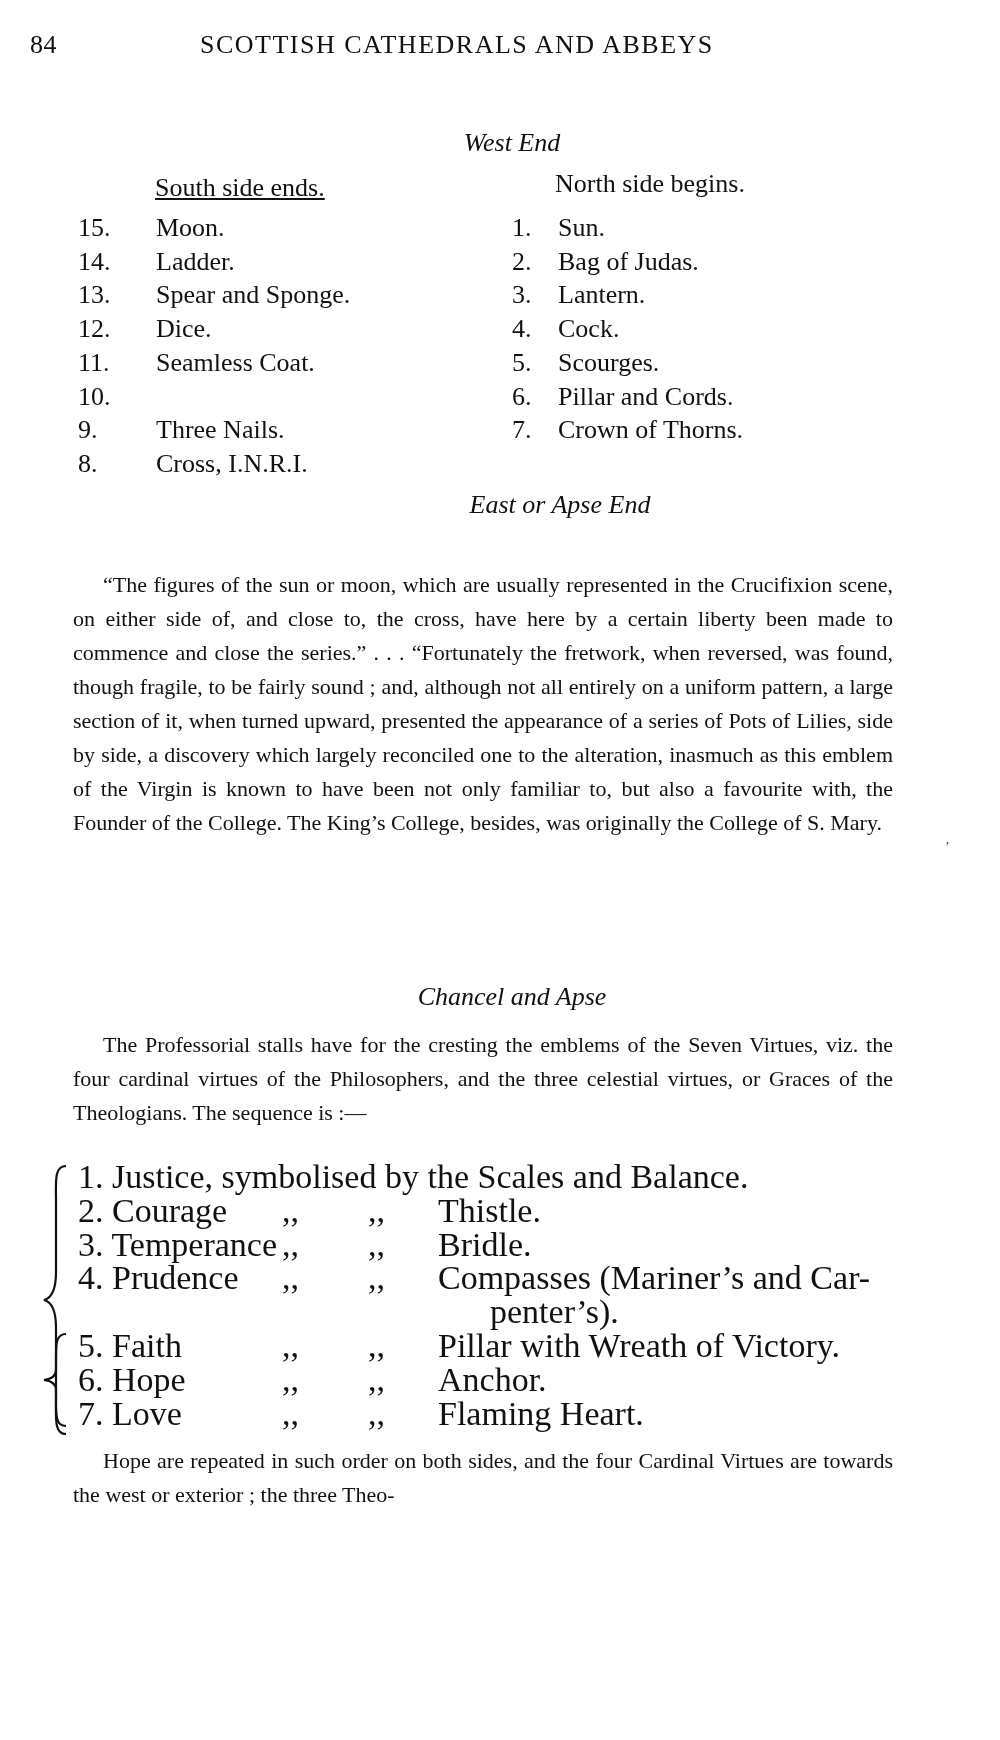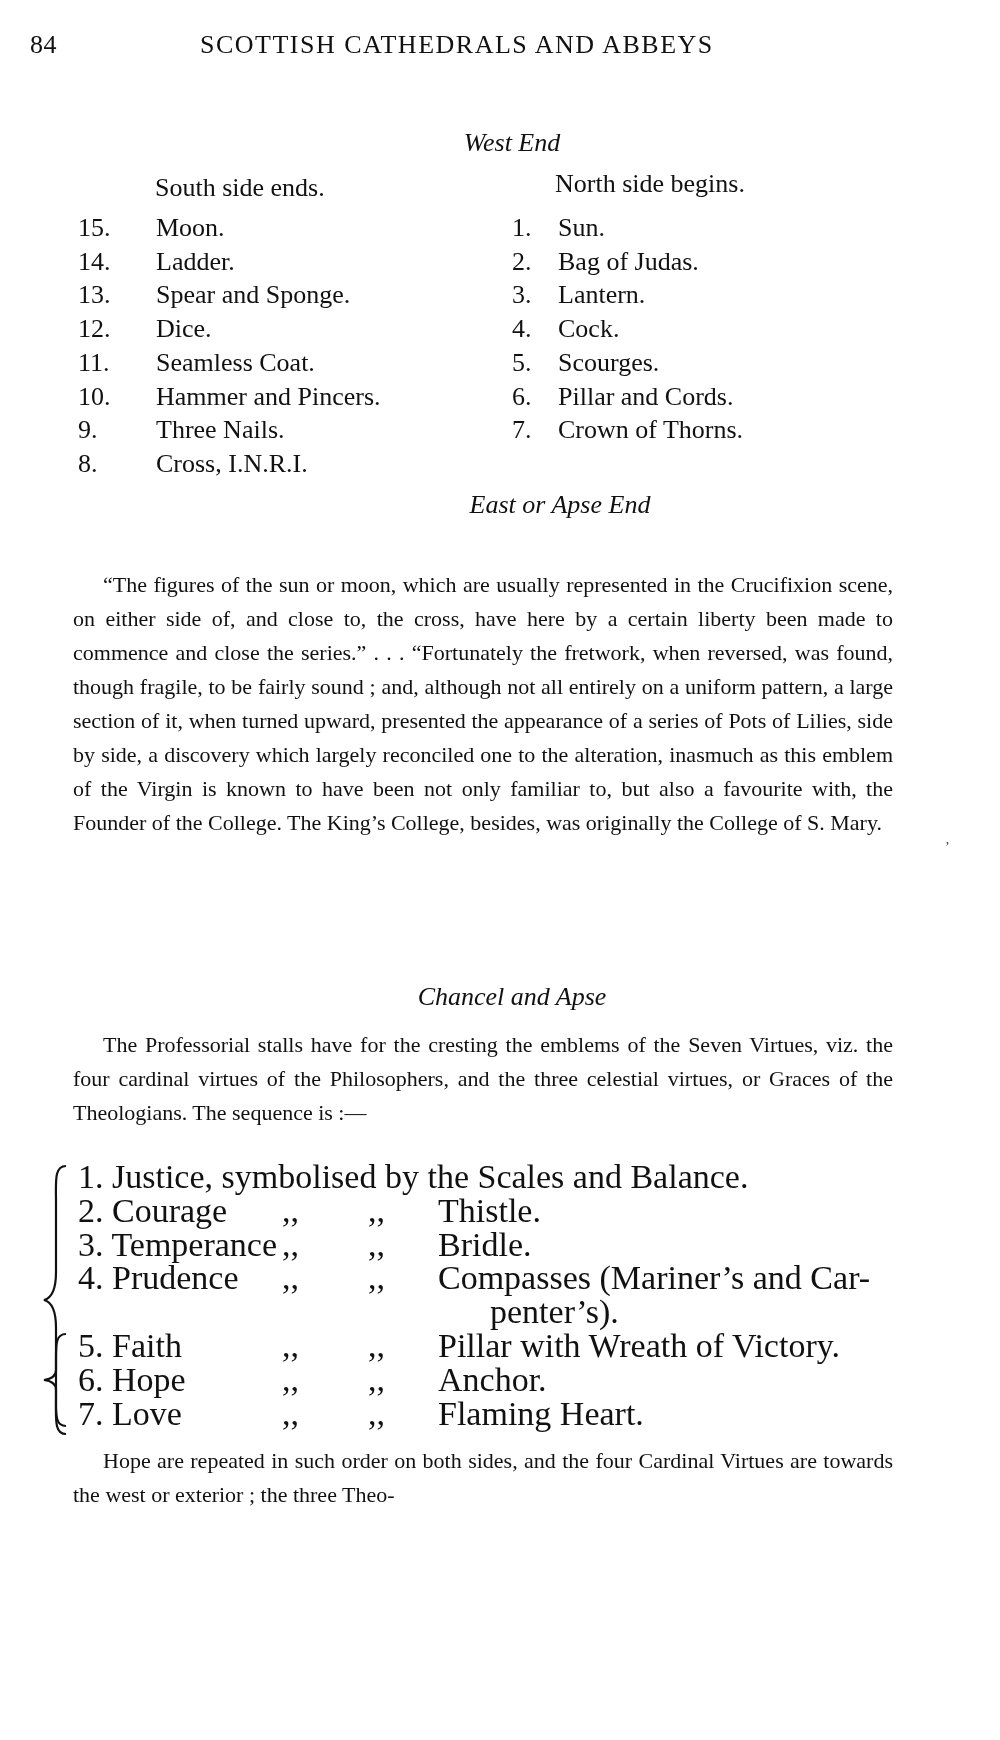--- a/index.html
+++ b/index.html
@@ -44,21 +44,21 @@
 
 <div class="page">
 
   <div class="header">
     <span class="page-num">84</span>
     <span class="running-title">SCOTTISH CATHEDRALS AND ABBEYS</span>
   </div>
 
   <div class="subhead" style="top:128px;">West End</div>
 
-  <div class="col-head" style="left:155px; top:173px;">South side ends.</div>
+  <div class="col-head" style="left:155px; top:173px;text-decoration:underline;">South side ends.</div>
   <div class="col-head" style="left:555px; top:169px;">North side begins.</div>
 
   <div class="list list-left" style="left:78px; top:211px;">
     <div class="row">
         <span class="num">15.</span>
         <span>Moon.</span>
       </div>
     <div class="row">
         <span class="num">14.</span>
         <span>Ladder.</span>
@@ -70,21 +70,20 @@
     <div class="row">
         <span class="num">12.</span>
         <span>Dice.</span>
       </div>
     <div class="row">
         <span class="num">11.</span>
         <span>Seamless Coat.</span>
       </div>
     <div class="row">
         <span class="num">10.</span>
-        <span>Hammer and Pincers.</span>
       </div>
     <div class="row">
         <span class="num">9.</span>
         <span>Three Nails.</span>
       </div>
     <div class="row">
         <span class="num">8.</span>
         <span>Cross, I.N.R.I.</span>
       </div>
   </div>

